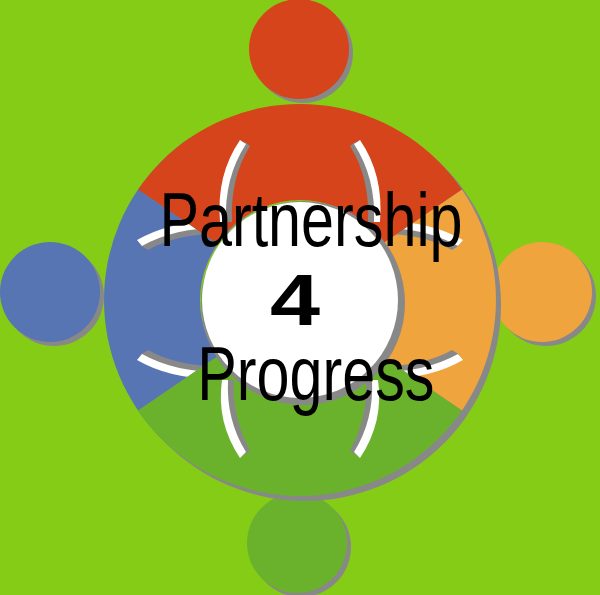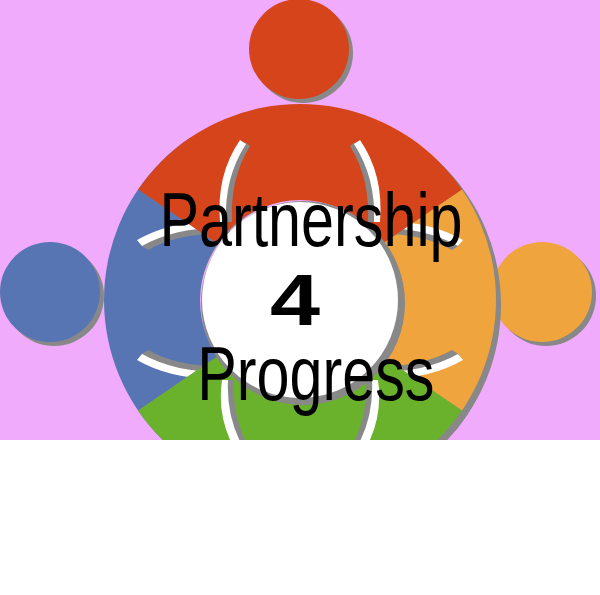--- a/index.html
+++ b/index.html
@@ -3,23 +3,23 @@
   <meta charset="utf-8">
   <style>
     html, body {
       margin: 0;
       padding: 0;
       background: #ffffff;
     }
     .canvas {
       position: relative;
       width: 600px;
-      height: 440px;
+      height: 595px;
       overflow: hidden;
-      background: #f0abfc;
+      background: #84cc16;
     }
     .canvas svg {
       position: absolute;
       left: 0;
       top: 0;
     }
     .text-layer {
       position: absolute;
       left: 0;
       top: 0;

